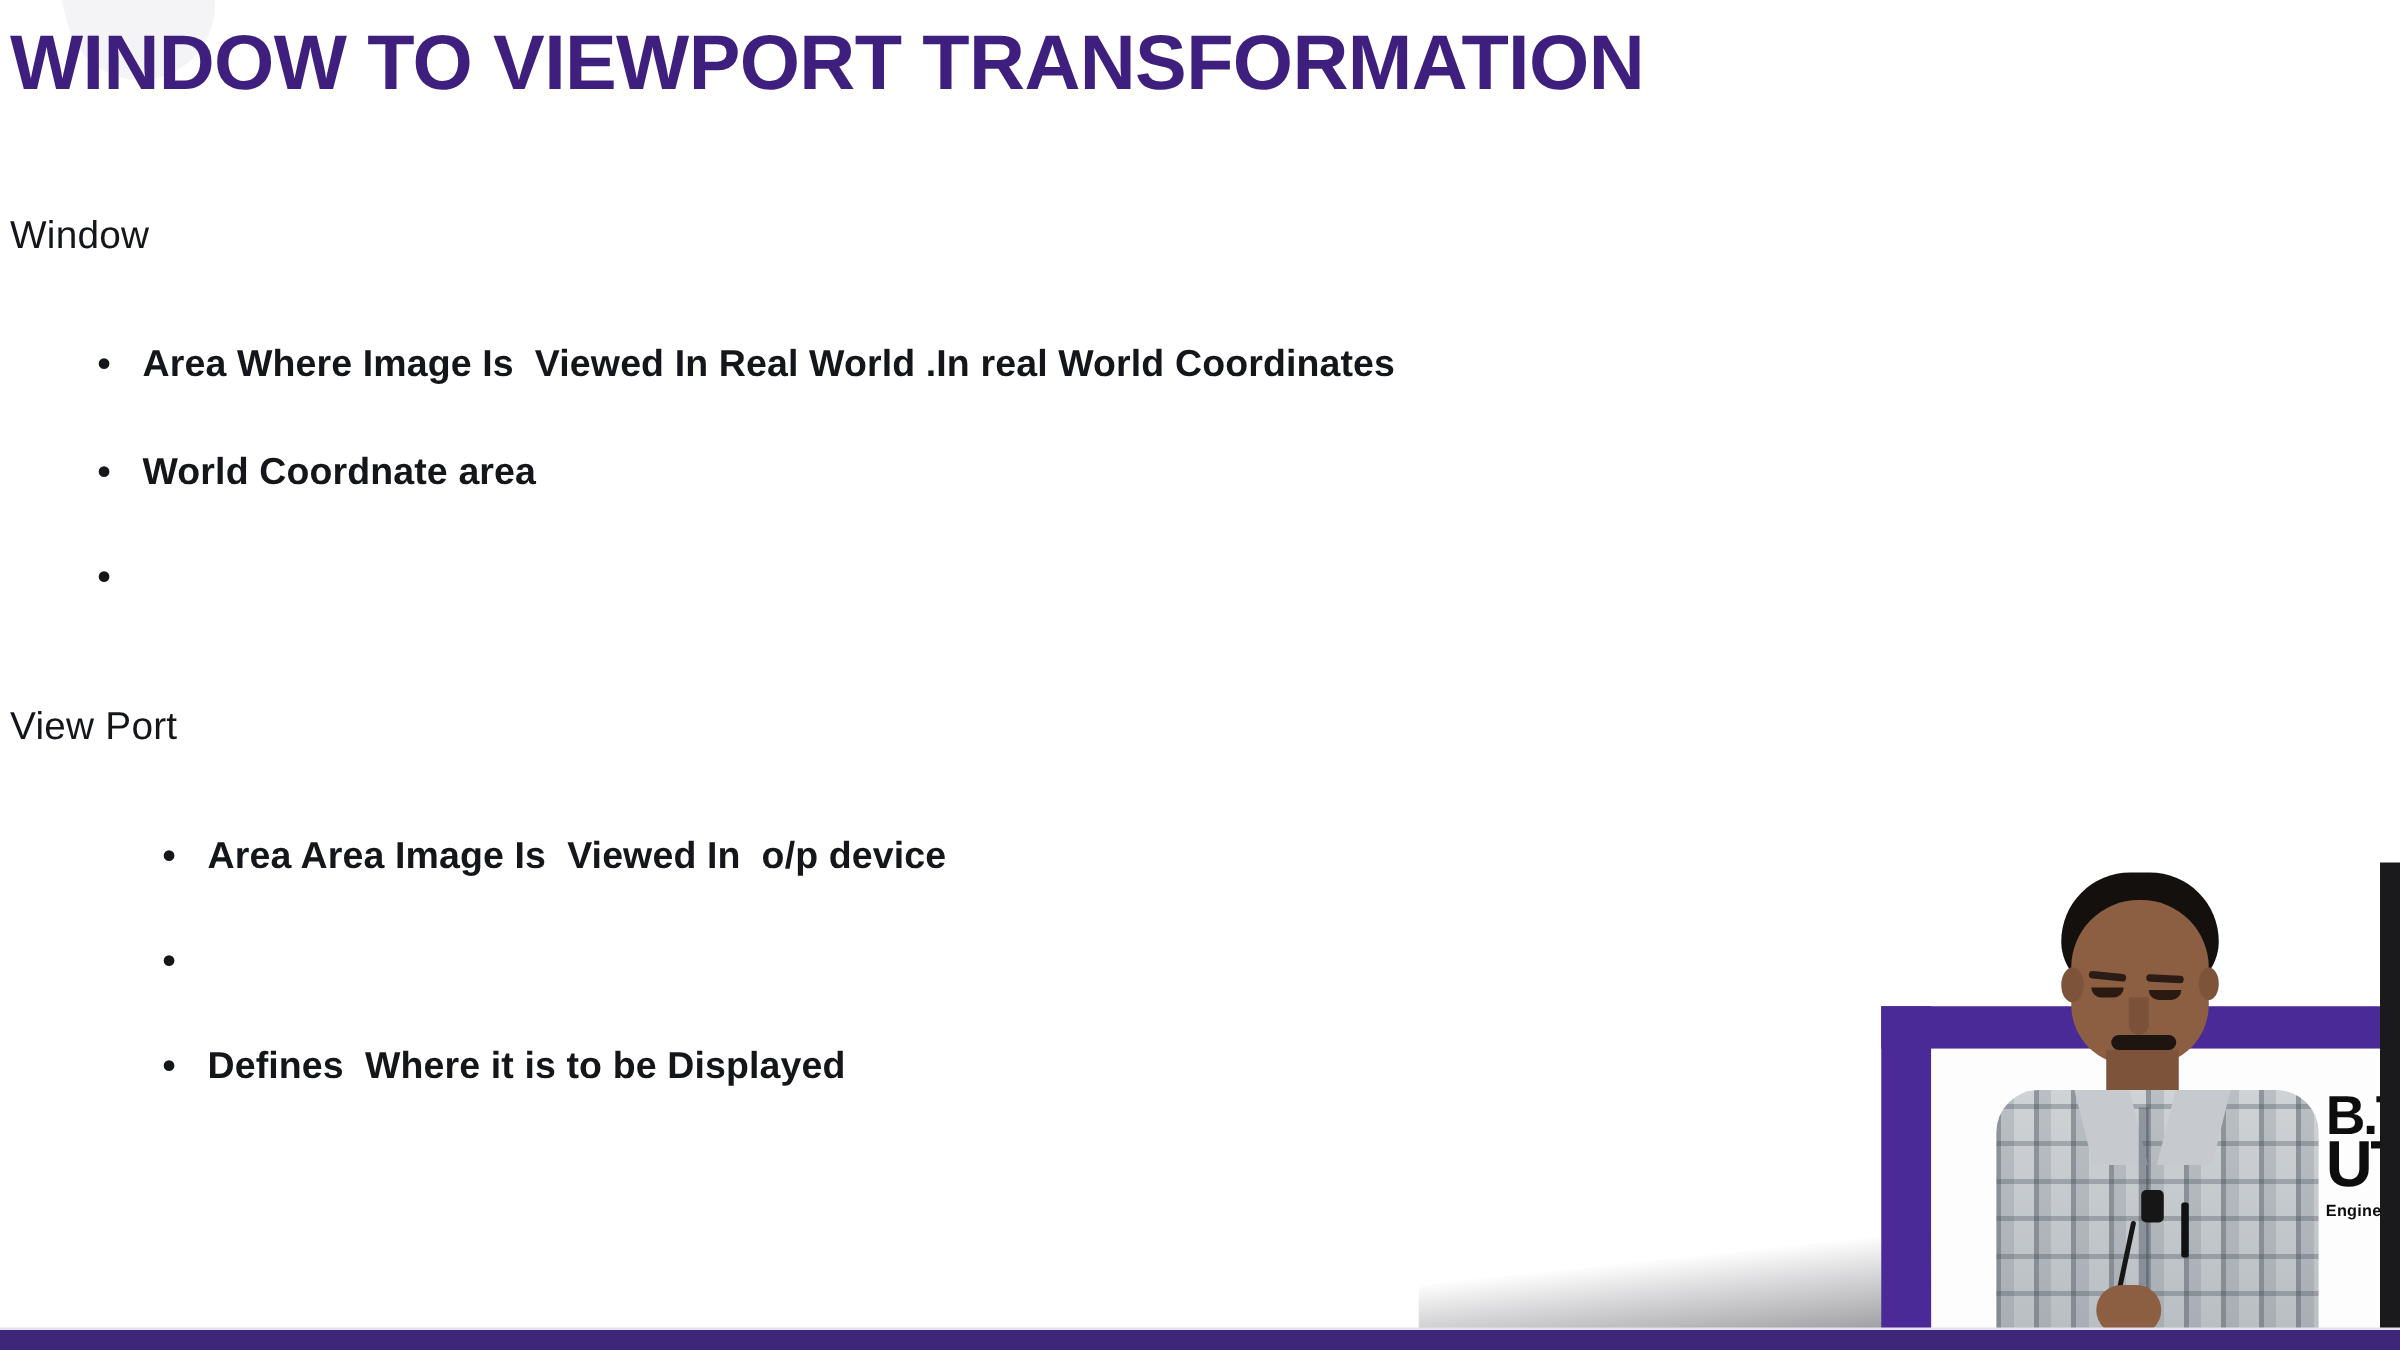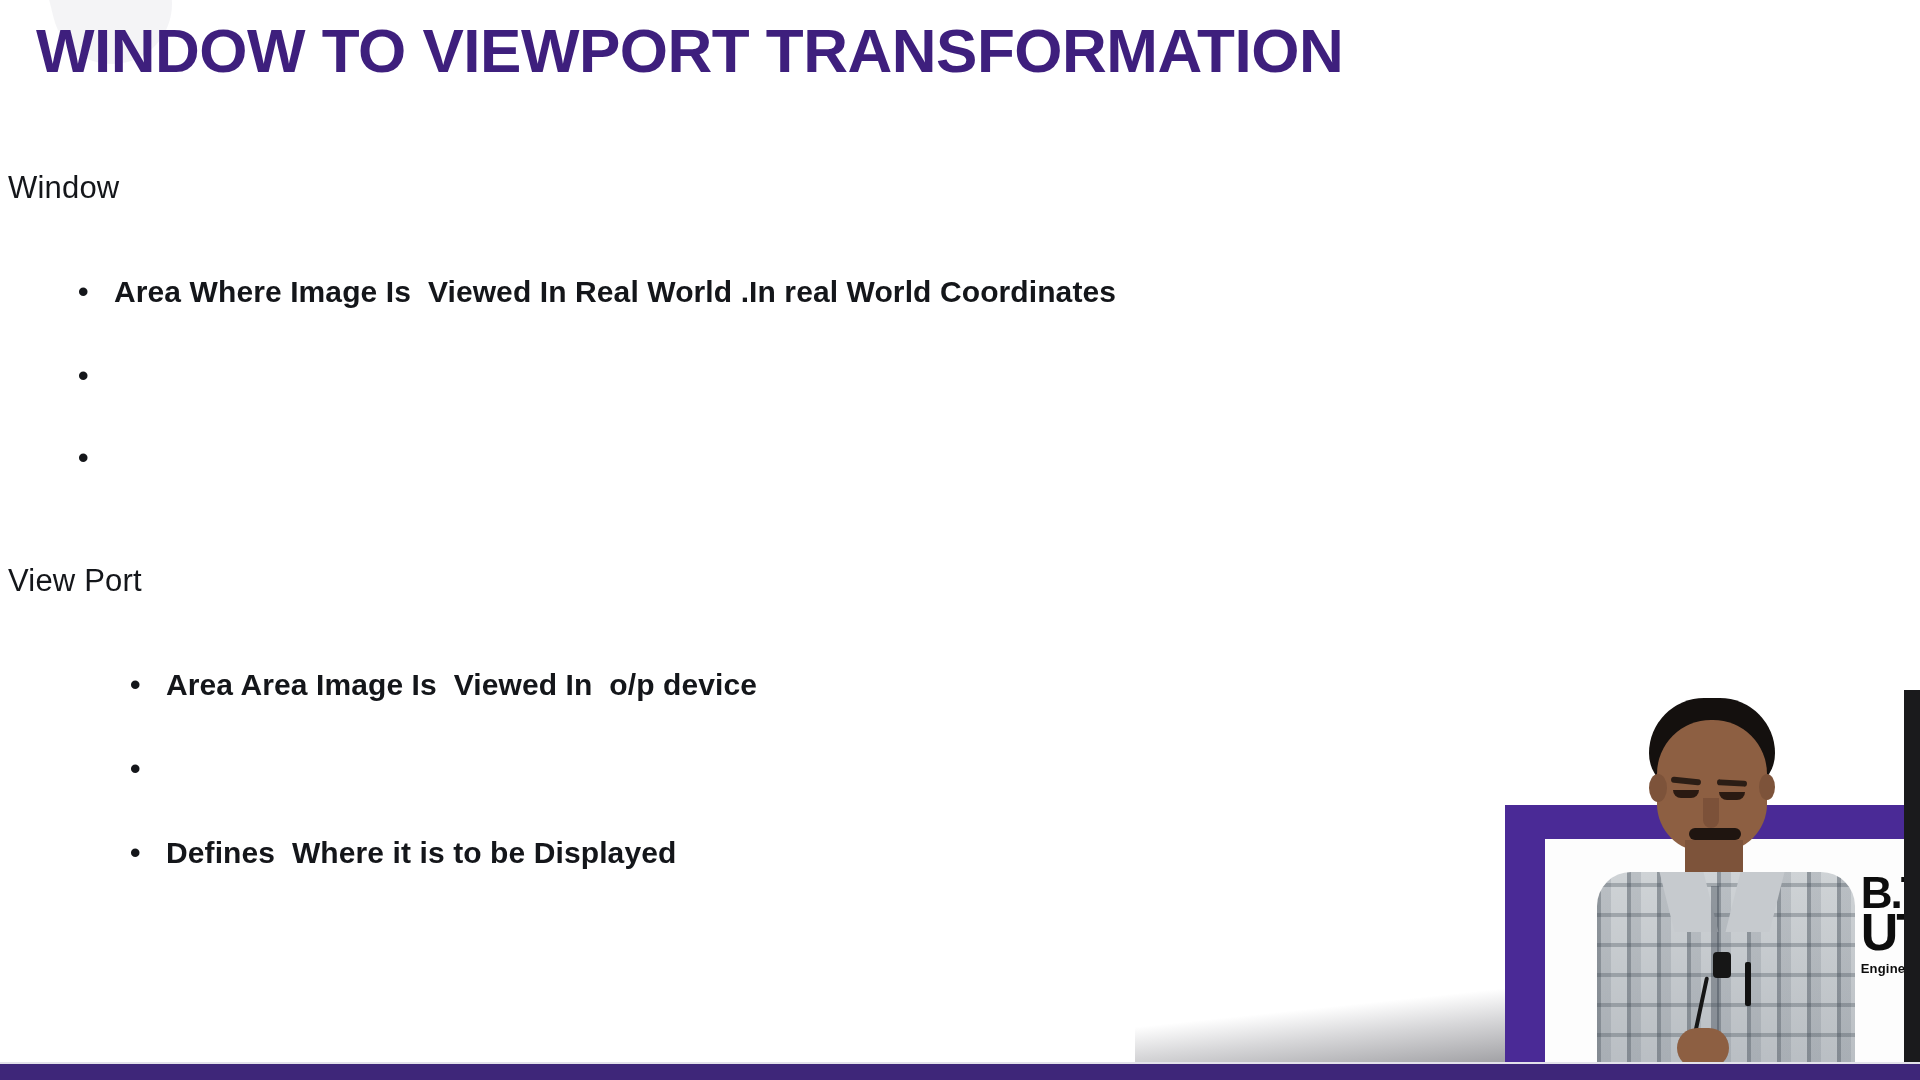--- a/index.html
+++ b/index.html
@@ -35,21 +35,20 @@
   .slide-title {
     position:absolute;
     left:8px; top:18px;
     width:1540px;
     font-size:62px;
     font-weight:bold;
     letter-spacing:-0.5px;
     color:#3e1f7d;
     line-height:1.05;
     white-space:nowrap;
-    margin-left:28px;
   }
 
   
   .section-heading {
     position:absolute;
     font-size:31px;
     font-weight:normal;
     color:#14161a;
     letter-spacing:.2px;
     white-space:nowrap;
@@ -300,20 +299,21 @@
 
   <div class="section-heading" id="heading-window">Window</div>
 
   <ul class="bullet-list" id="list-window">
     <li class="bullet-item">
       <span class="bullet-marker">•</span>
       <span class="bullet-text">Area Where Image Is  Viewed In Real World .In real World Coordinates</span>
     </li>
     <li class="bullet-item">
       <span class="bullet-marker">•</span>
+      <span class="bullet-text">World Coordnate area</span>
     </li>
     <li class="bullet-item">
       <span class="bullet-marker">•</span>
     </li>
   </ul>
 
   <div class="section-heading" id="heading-viewport">View Port</div>
 
   <ul class="bullet-list" id="list-viewport">
     <li class="bullet-item">

